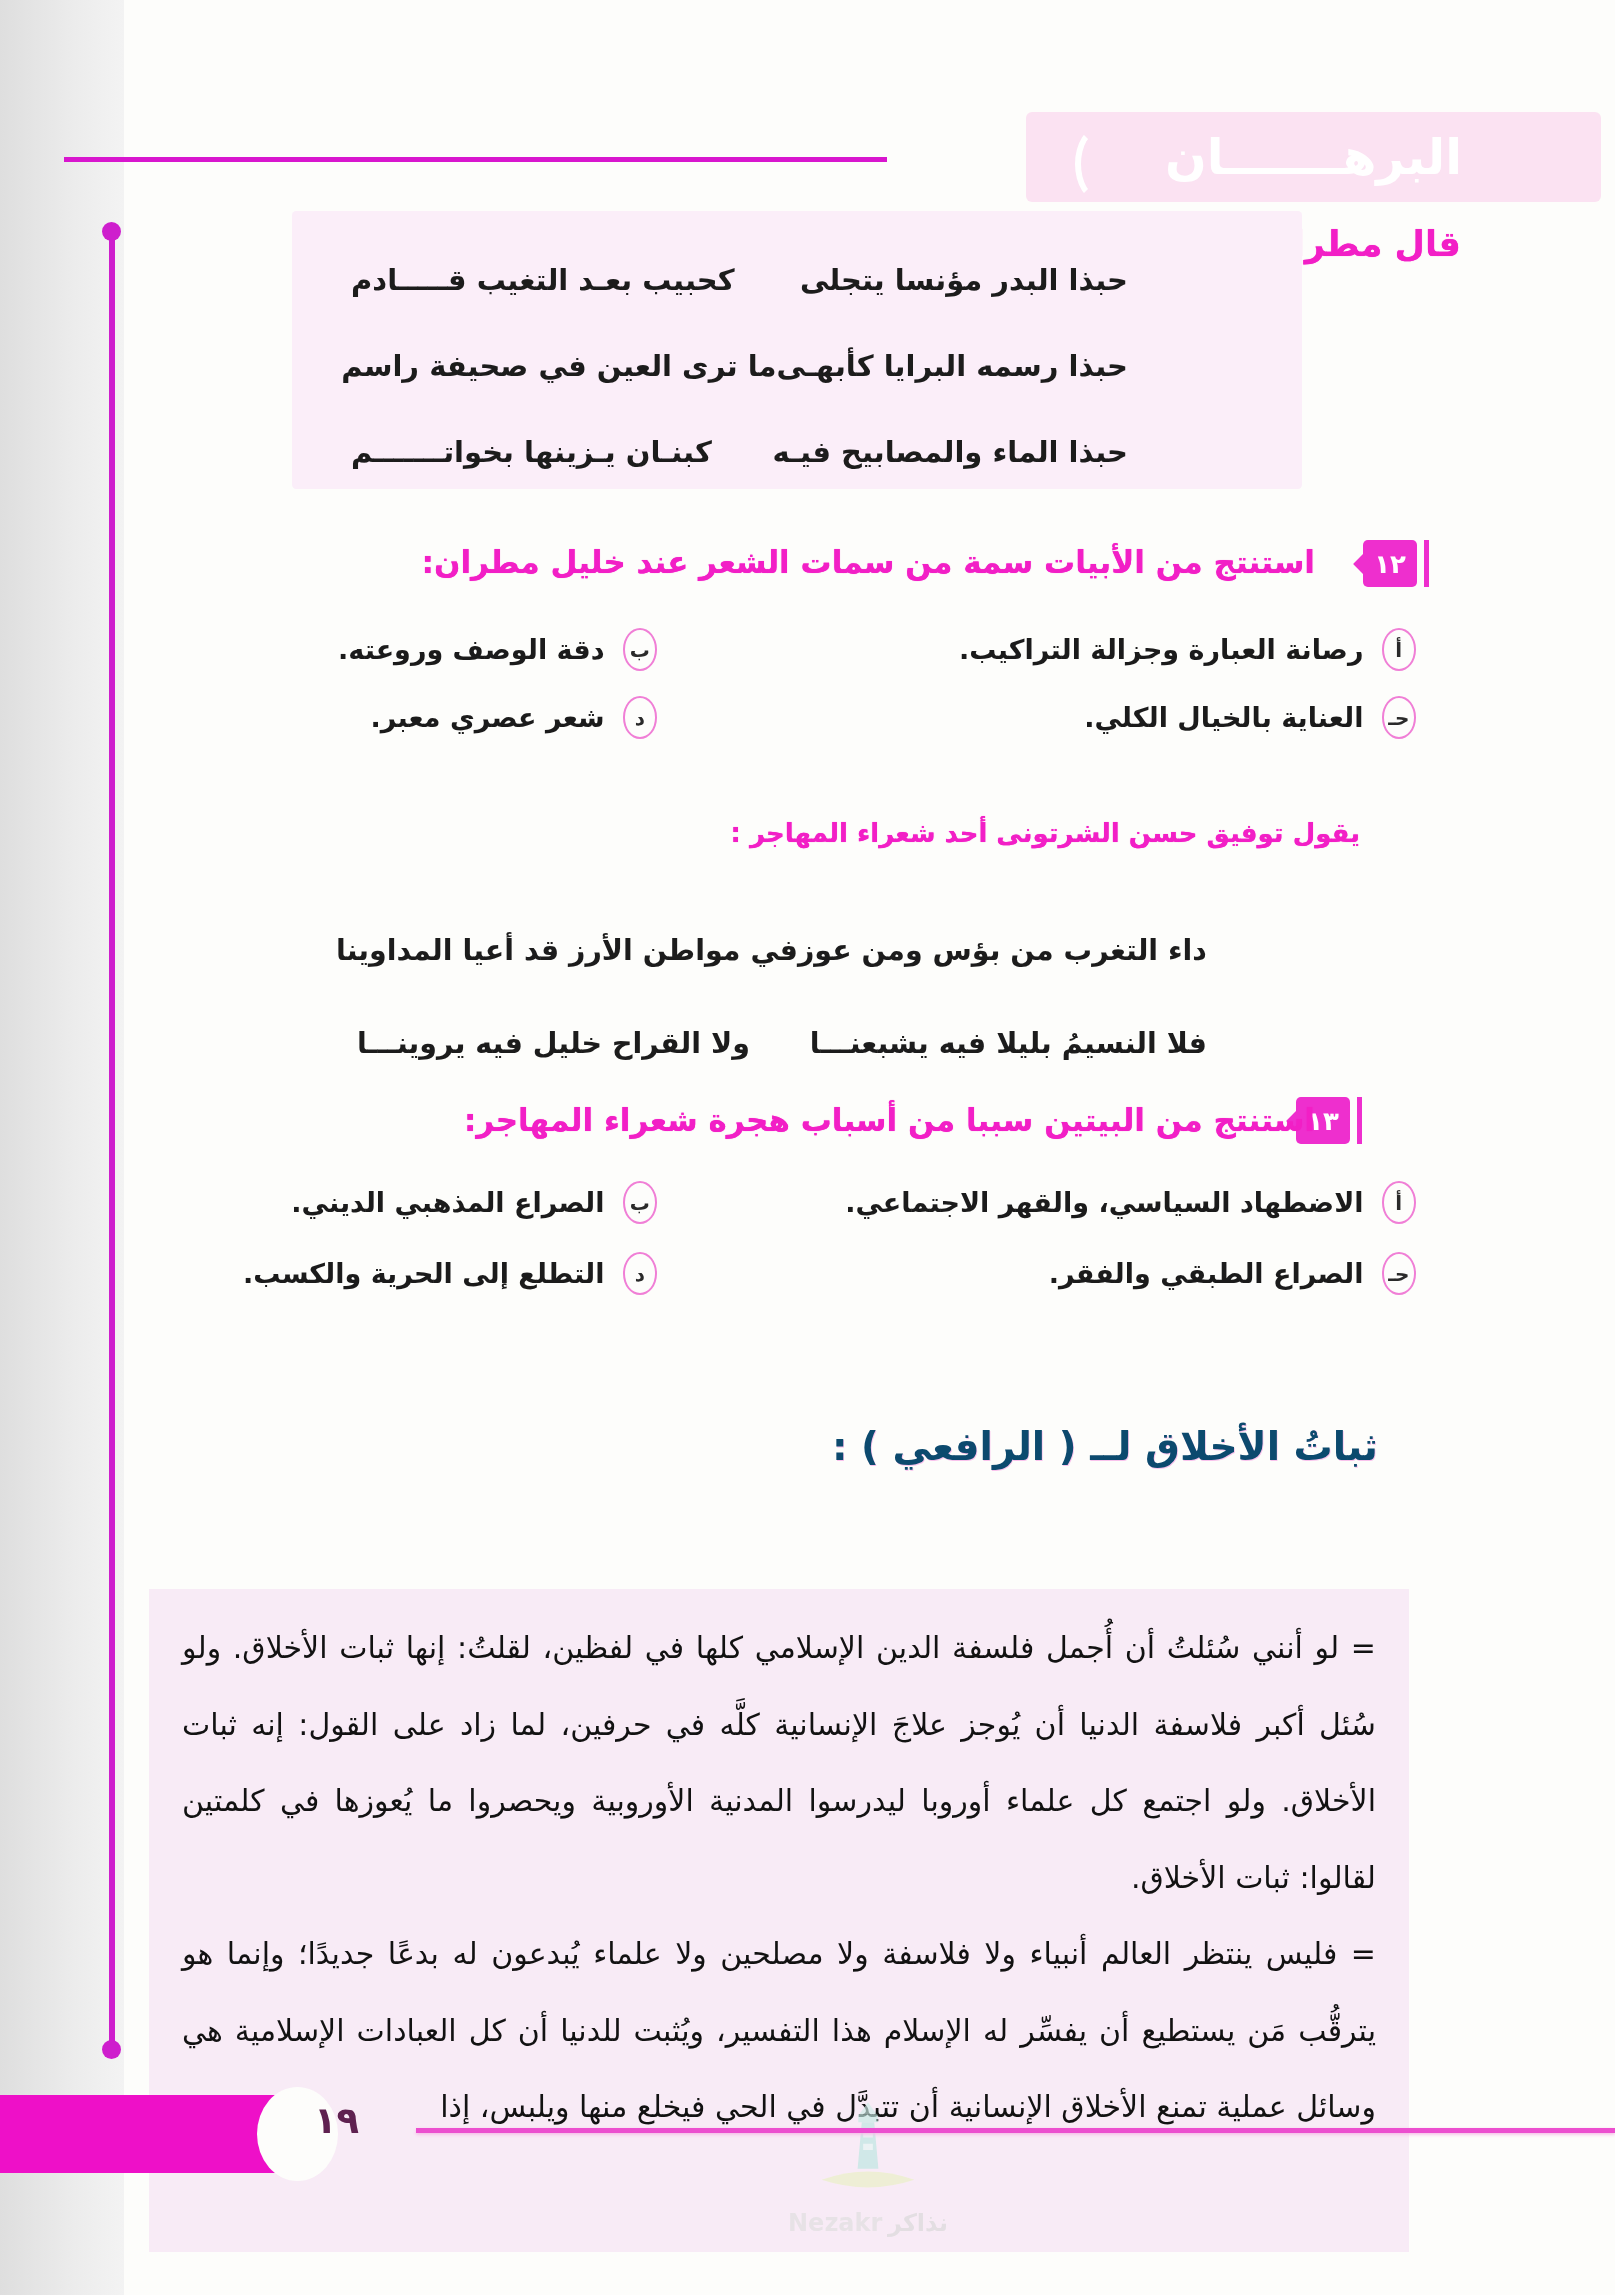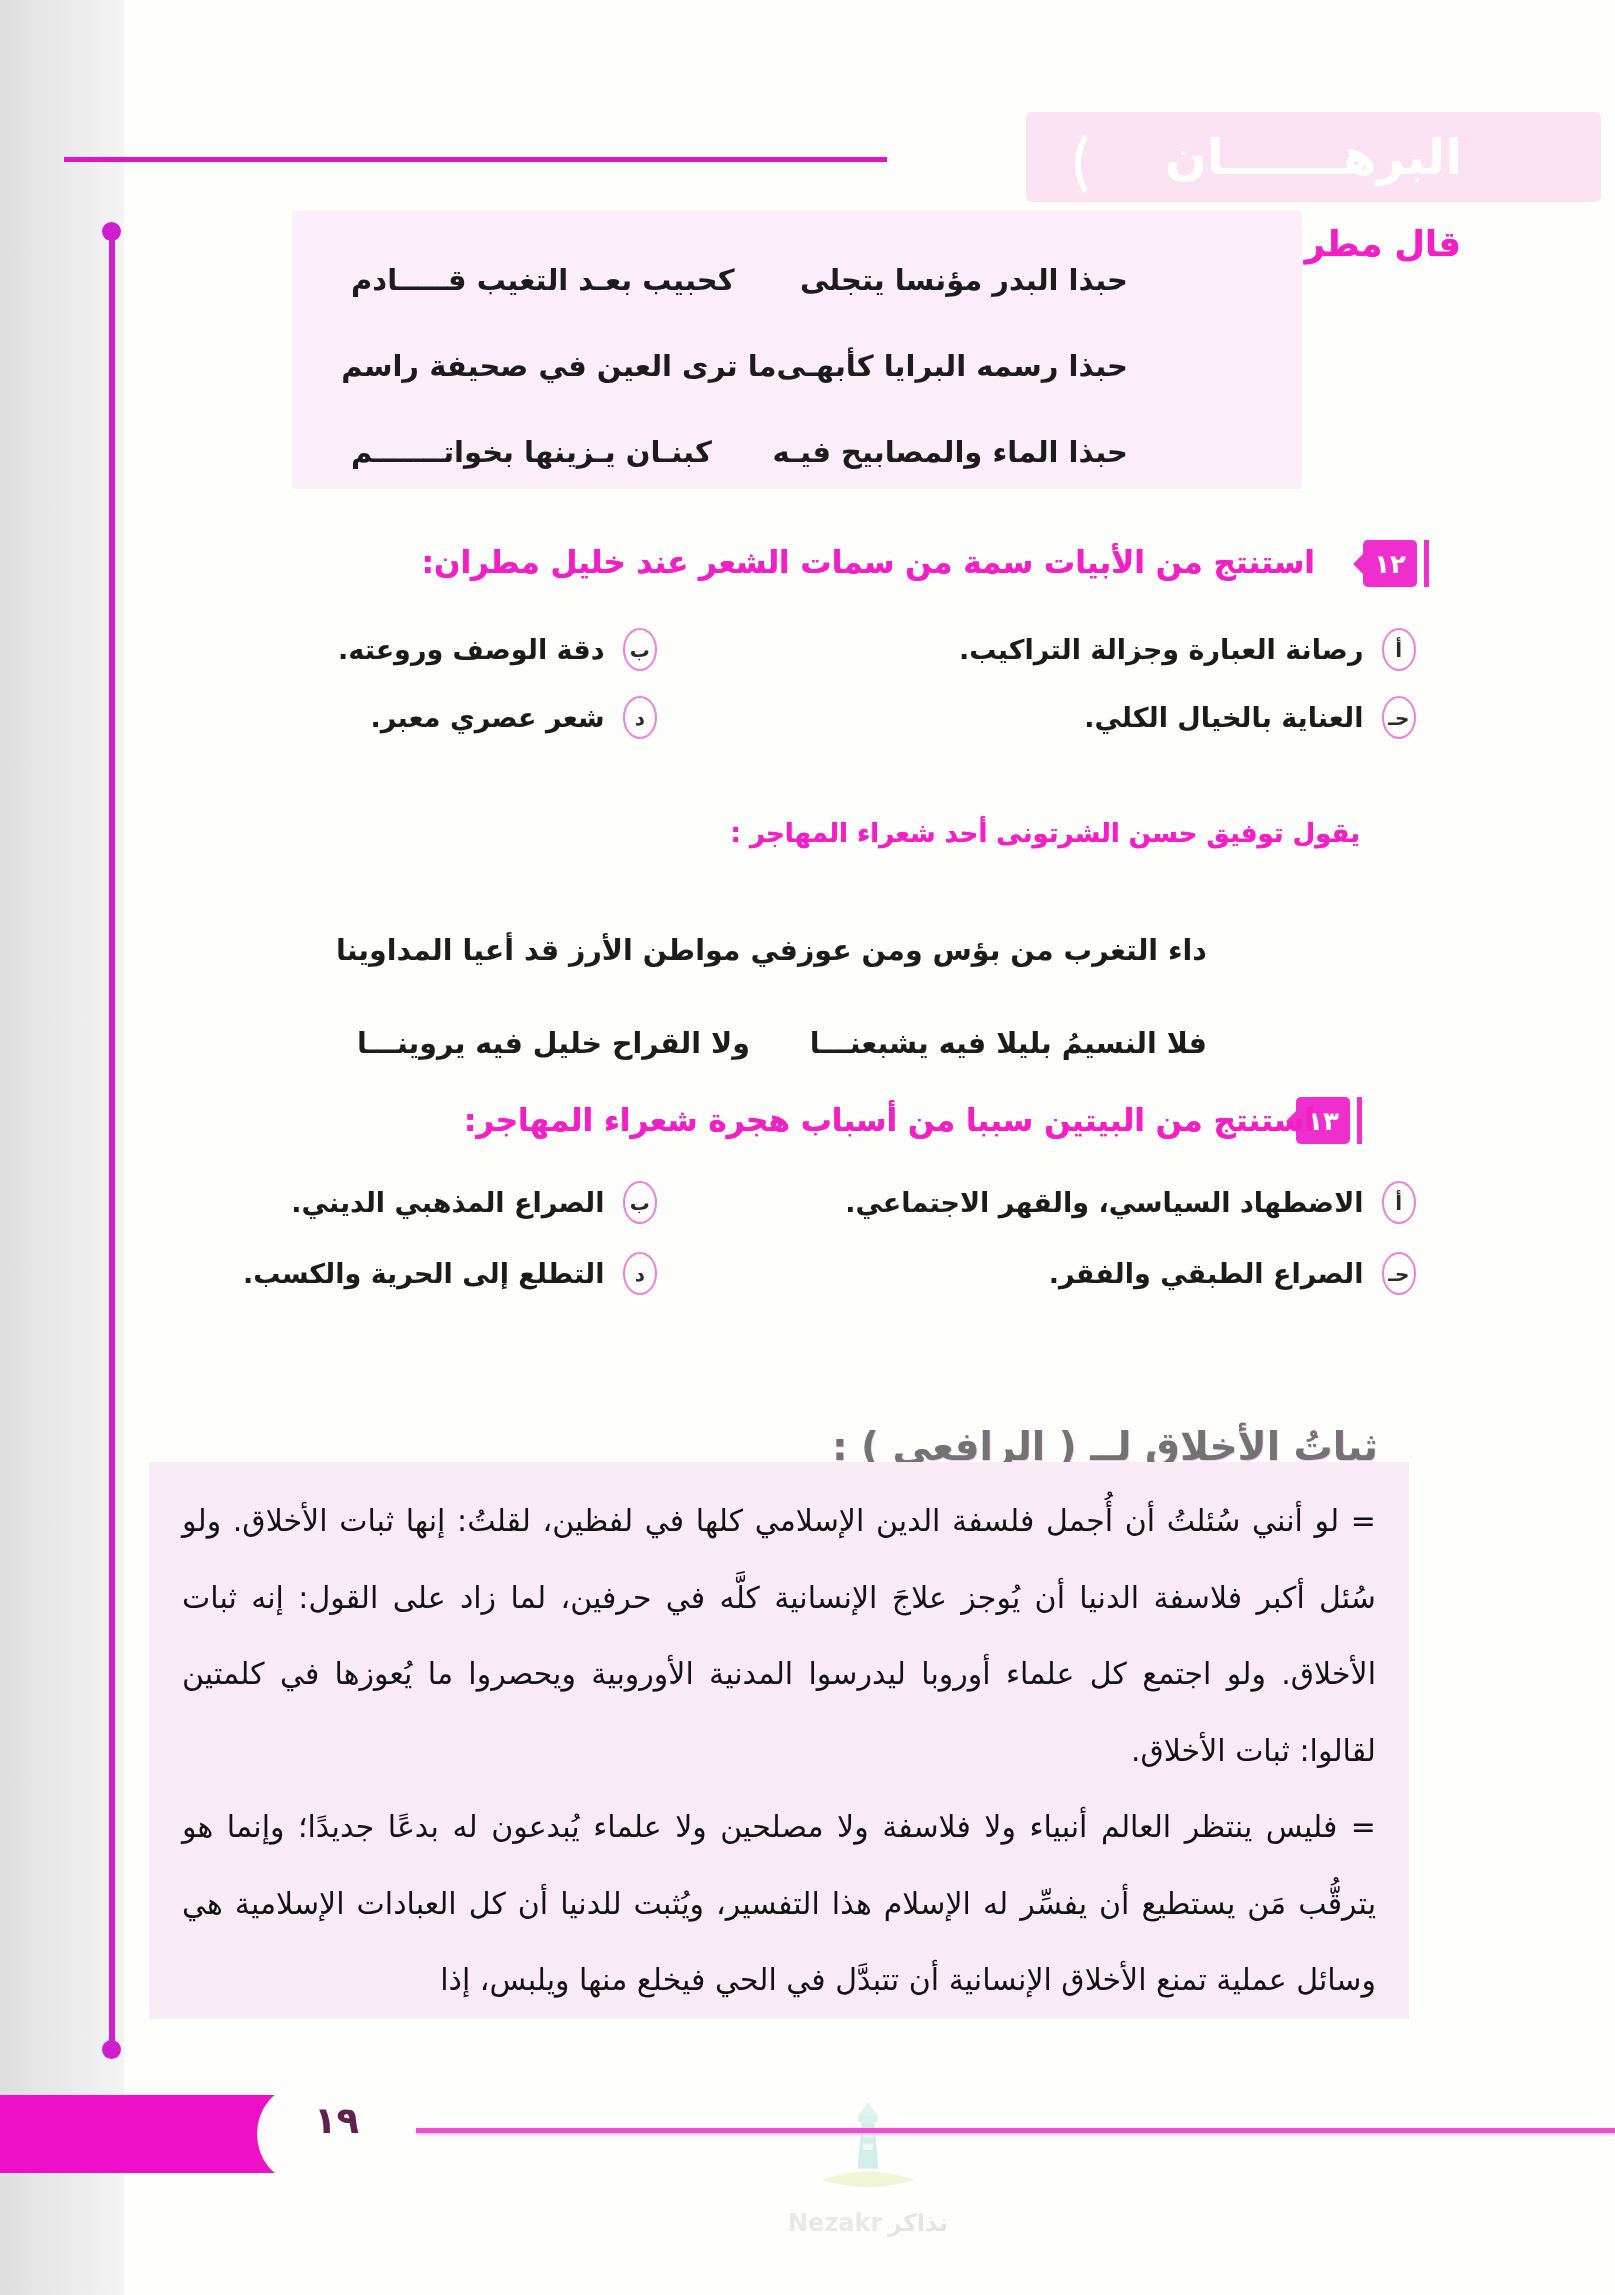--- a/index.html
+++ b/index.html
@@ -51,23 +51,23 @@
   .opt-text{font-size:27px;font-weight:bold;color:#1b1b1b;}
   .q12-a{top:628px;right:199px;}  .q12-b{top:628px;right:958px;}
   .q12-j{top:696px;right:199px;} .q12-d{top:696px;right:958px;}
   .q13-a{top:1181px;right:199px;} .q13-b{top:1181px;right:958px;}
   .q13-j{top:1252px;right:199px;} .q13-d{top:1252px;right:958px;}
   
   .speaker-heading{position:absolute;right:255px;top:818px;direction:rtl;white-space:nowrap;
     font-size:26px;font-weight:bold;color:#f21fc6;text-shadow:0 0 0.7px #f21fc6;}
   
   .section-heading{position:absolute;right:237px;top:1424px;direction:rtl;white-space:nowrap;
-    font-size:39px;font-weight:bold;color:#737373;text-shadow:0.7px 0.7px 0 #f9c2ec;}
-  
-  .passage{position:absolute;left:149px;top:1462px;width:1260px;height:557px;background:#f8ebf6;
+    font-size:39px;font-weight:bold;color:#0c4a6e;text-shadow:0.7px 0.7px 0 #f9c2ec;}
+  
+  .passage{position:absolute;left:149px;top:1589px;width:1260px;height:663px;background:#f8ebf6;
     box-sizing:border-box;padding:21px 33px 12px 33px;direction:rtl;}
   .passage p{margin:0;font-size:30px;line-height:2.55;text-align:justify;color:#121212;}
   
   .margin-line{position:absolute;left:109px;top:233px;width:5.6px;height:1815px;background:#ce1ecd;border-radius:2.8px;}
   .margin-line::before{content:"";position:absolute;left:-7px;top:-11px;width:19.4px;height:19.4px;
     border-radius:50%;background:#ce1ecd;}
   .margin-line::after{content:"";position:absolute;left:-7px;bottom:-11px;width:19.4px;height:19.4px;
     border-radius:50%;background:#ce1ecd;}
   
   .footer-ribbon{position:absolute;left:0;top:2095px;width:298px;height:78px;background:#ee10c8;z-index:1;}

